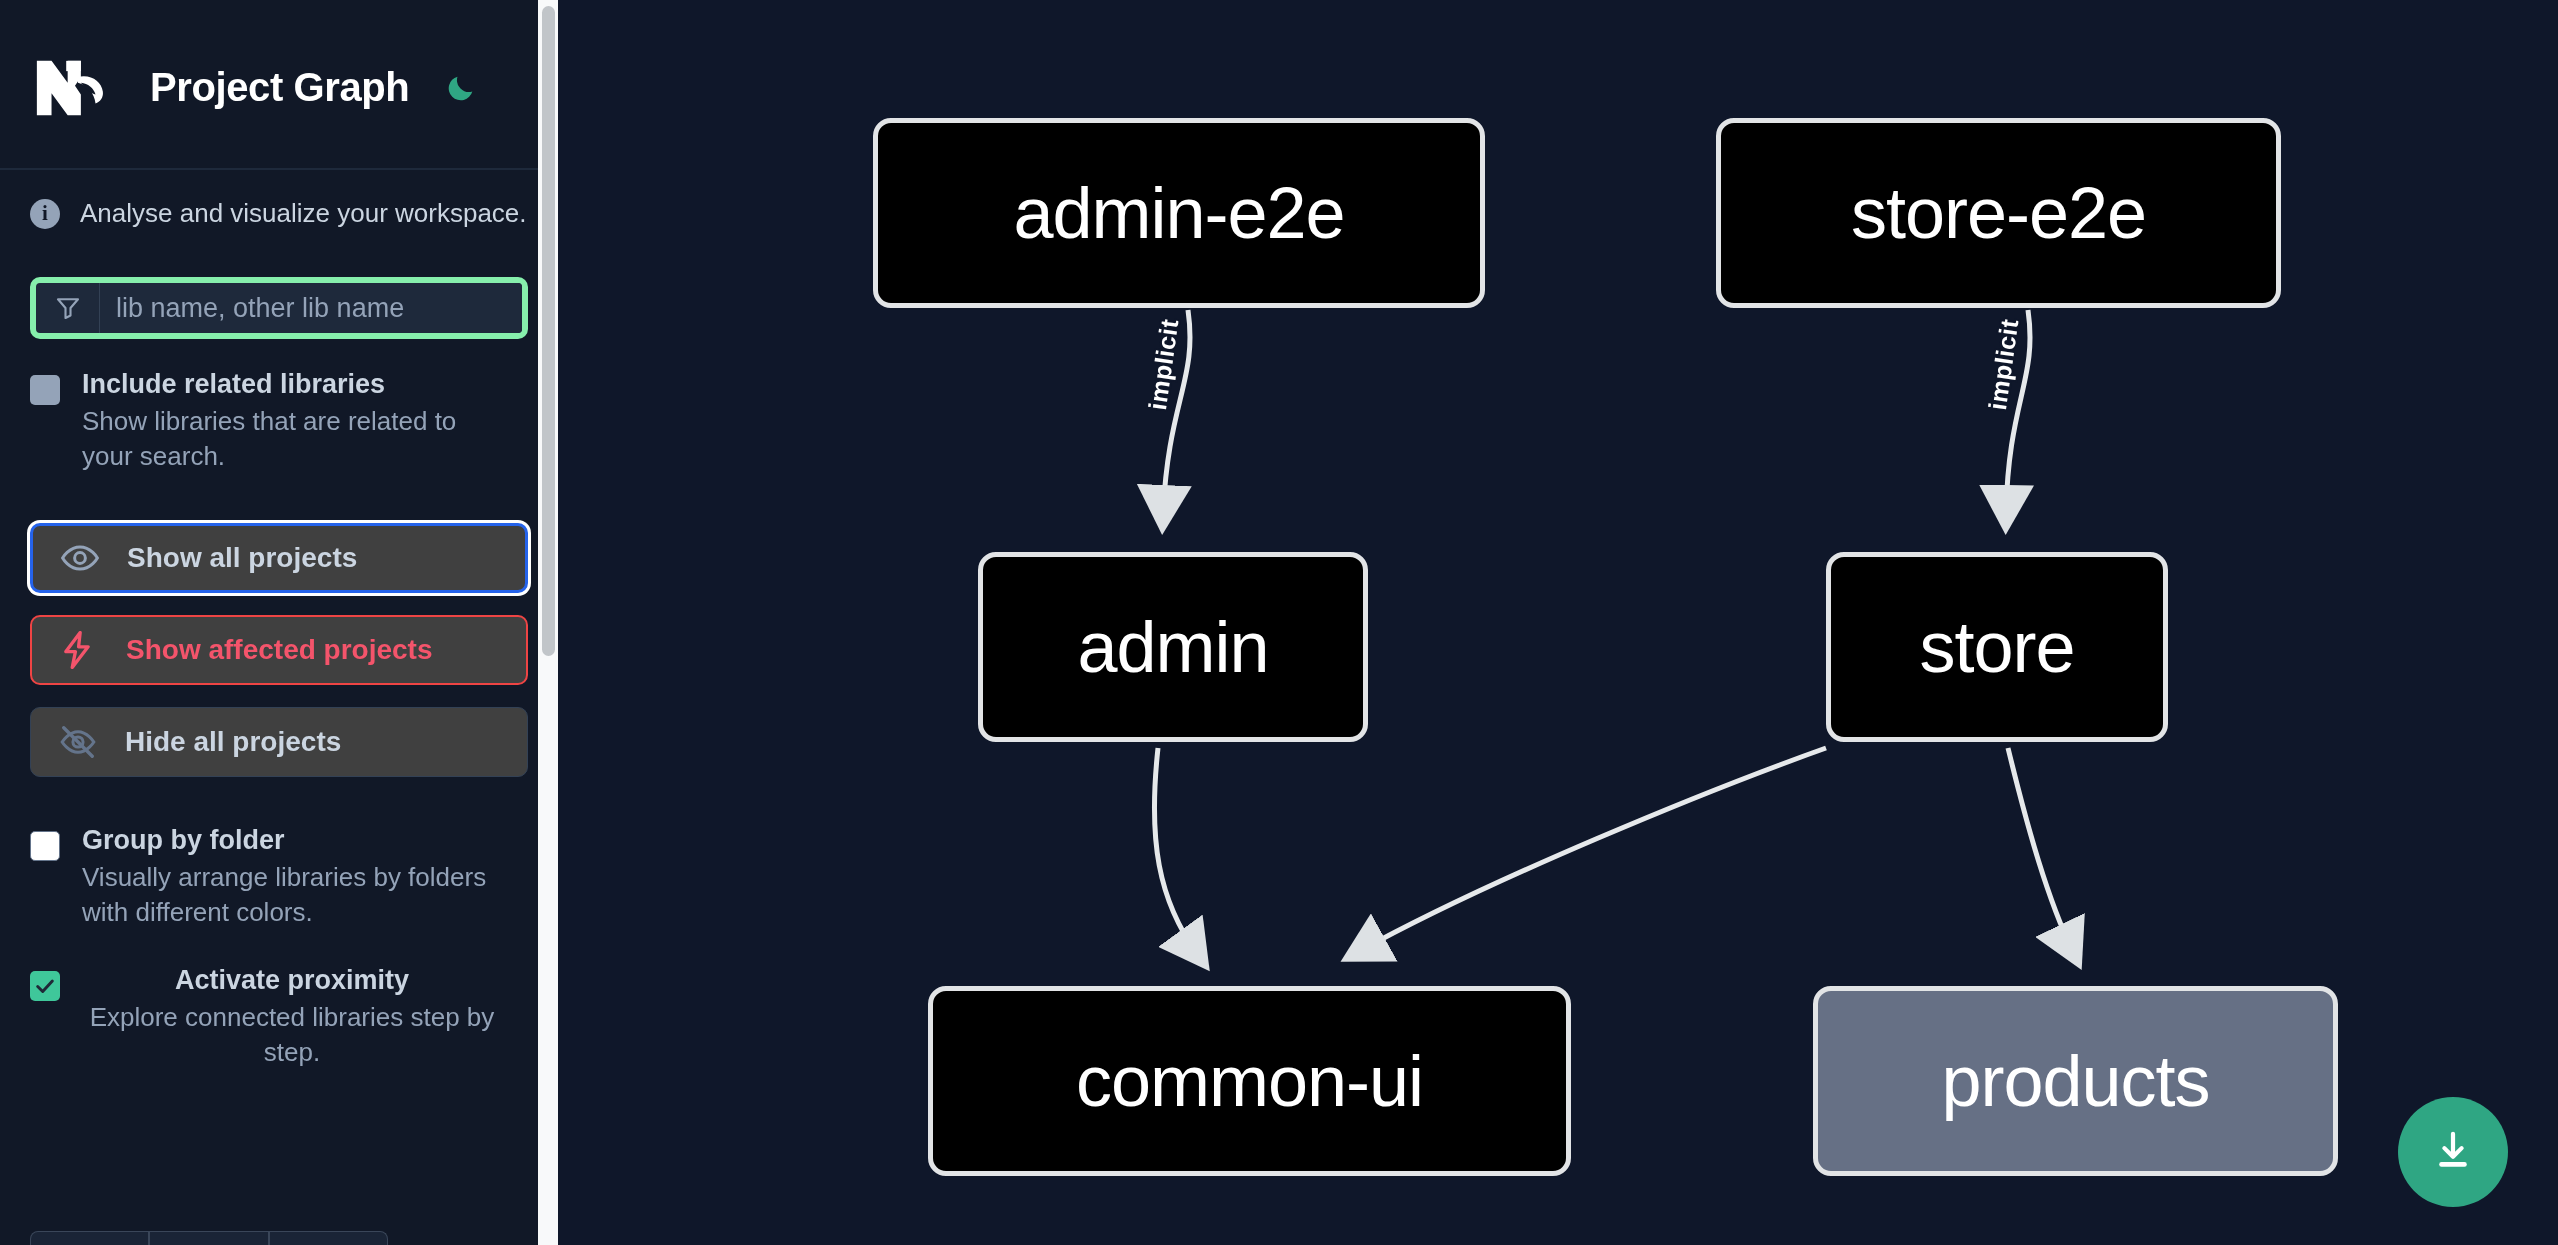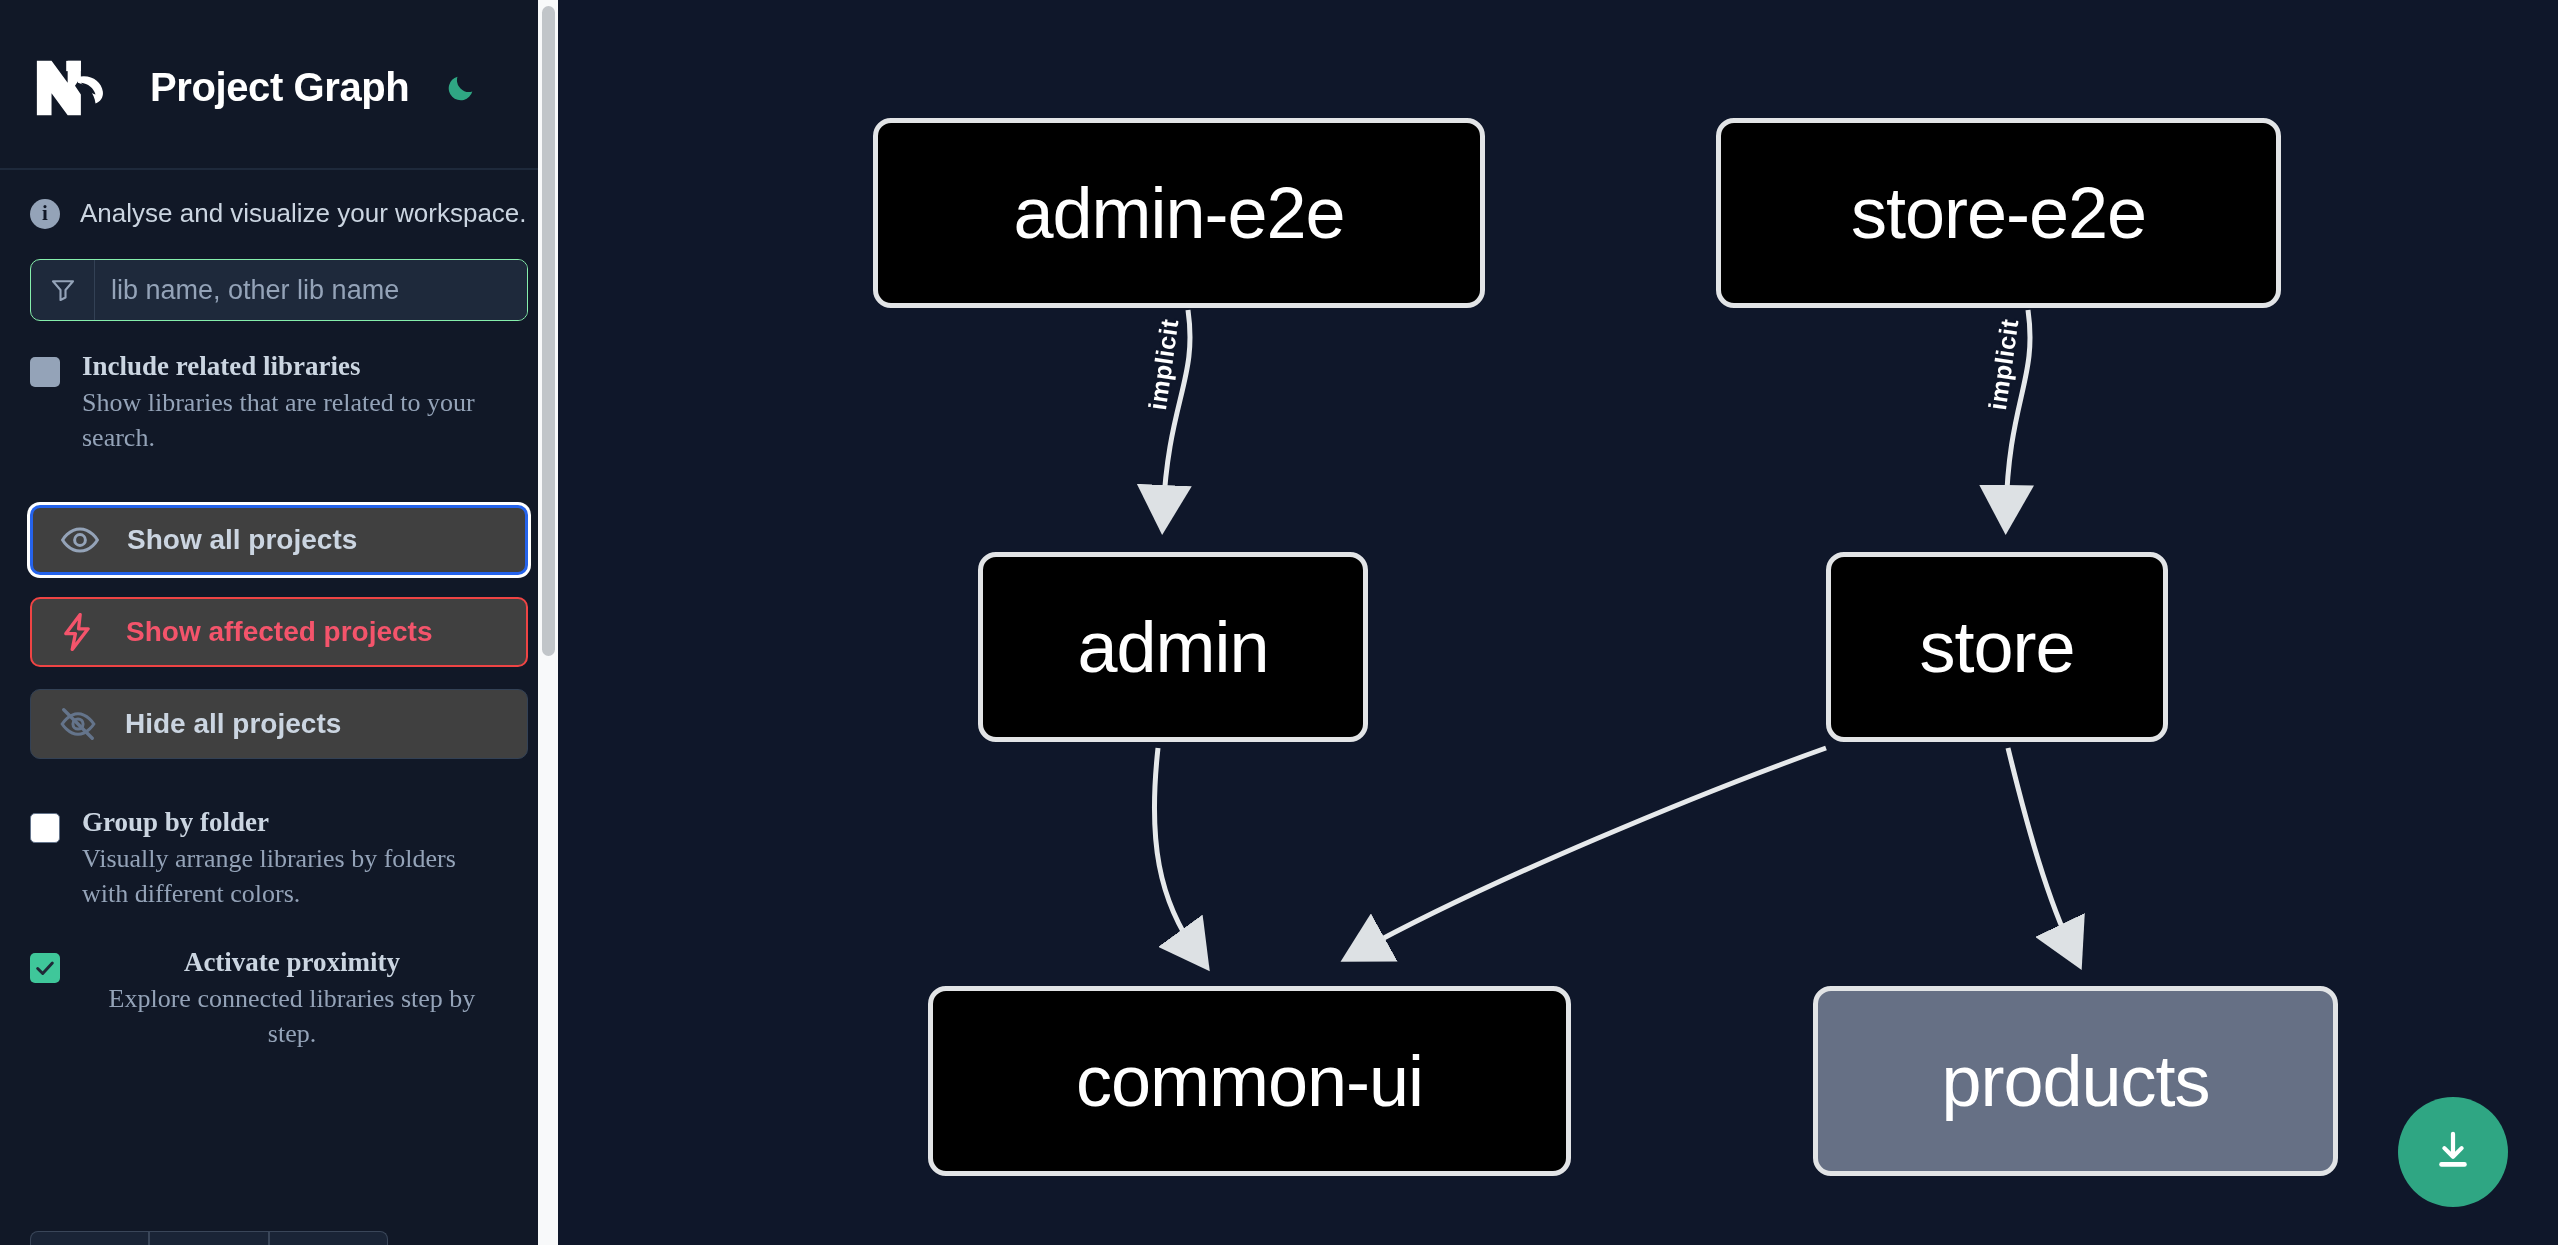--- a/index.html
+++ b/index.html
@@ -60,27 +60,27 @@
     line-height: 1;
   }
   .info-text {
     color: #CBD5E1;
     font-size: 26px;
     white-space: nowrap;
   }
 
   
   .filter-wrap {
-    margin-top: 30px;
+    margin-top: 48px;
     display: flex;
     height: 62px;
     border-radius: 10px;
     overflow: hidden;
     background: #1E293B;
-    border: 1px solid #86efac;
+    border: 6px solid #86efac;
   }
   .filter-icon-box {
     width: 64px; flex: 0 0 64px;
     display: flex; align-items: center; justify-content: center;
     border-right: 1px solid #334155;
   }
   .filter-input {
     flex: 1 1 auto;
     background: #1E293B;
     border: none; outline: none;
@@ -97,21 +97,21 @@
     width: 30px; height: 30px; flex: 0 0 30px;
     border-radius: 5px;
     margin-top: 6px;
     display: flex; align-items: center; justify-content: center;
     cursor: pointer;
   }
   .chk.grey  { background: #94A3B8; }
   .chk.white { background: #FFFFFF; border: 1px solid #64748B; }
   .chk.green { background: #3FC79A; }
   .chk svg { display: block; }
-  .chk-body { margin-left: 22px; font-family: Liberation Serif, serif; }
+  .chk-body { margin-left: 22px; }
   .chk-label {
     color: #CBD5E1;
     font-size: 27px;
     font-weight: 700;
     line-height: 1.15;
   }
   .chk-desc {
     color: #94A3B8;
     font-size: 26px;
     line-height: 1.33;

